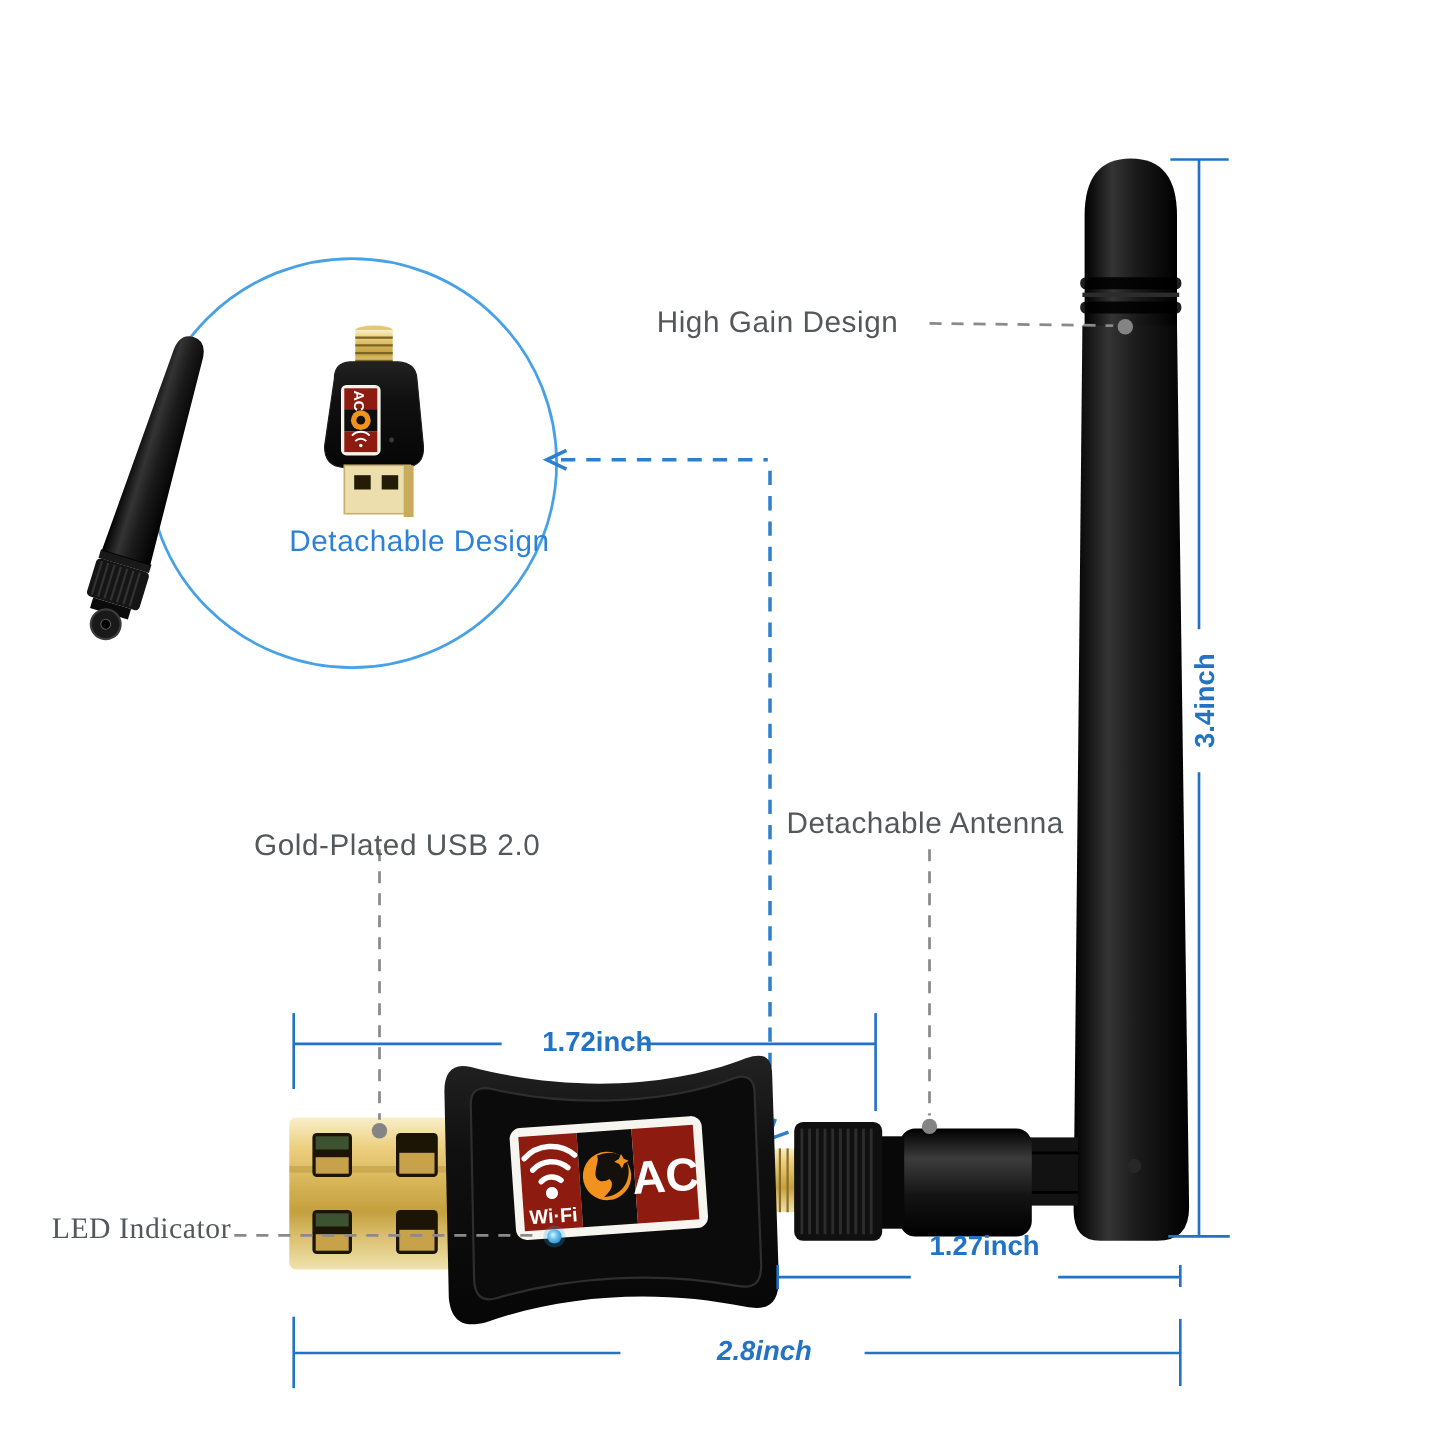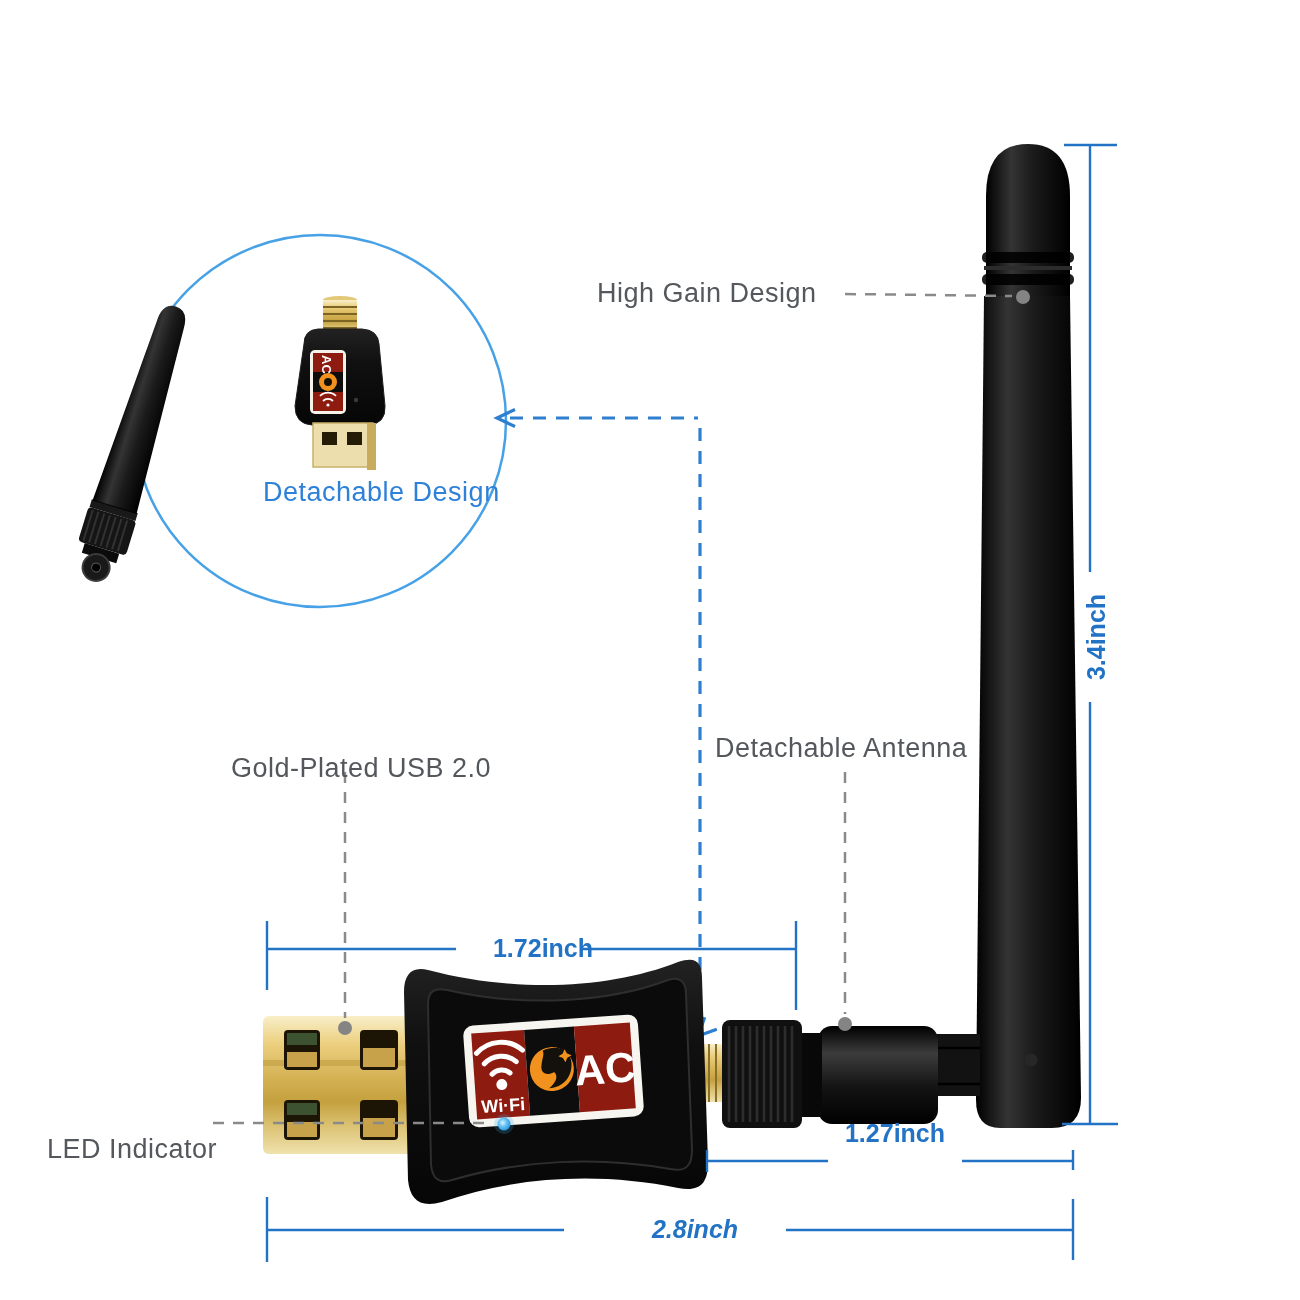--- a/index.html
+++ b/index.html
@@ -247,21 +247,21 @@
       <line x1="1062" y1="1124" x2="1118" y2="1124"></line>
       <line x1="1090" y1="145" x2="1090" y2="572"></line>
       <line x1="1090" y1="702" x2="1090" y2="1124"></line>
     </g>
   </g>
 </svg>
 
 <div class="callout" style="left:597px;top:278px;">High Gain Design</div>
 <div class="callout" style="left:231px;top:733px;margin-top:20px;">Gold-Plated USB 2.0</div>
 <div class="callout" style="left:715px;top:733px;text-align:right;">Detachable Antenna</div>
-<div class="callout" style="left:47px;top:1134px;">LED Indicator</div>
+<div class="callout" style="left:47px;top:1101px;font-family:Liberation Serif, serif;">LED Indicator</div>
 
 <div class="caption" style="left:243px;top:477px;margin-left:20px;">Detachable Design</div>
 
 <div class="dim" style="left:519px;top:948px;margin-left:24px;">1.72inch</div>
 <div class="dim" style="left:895px;top:1133px;">1.27inch</div>
 <div class="dim" style="left:695px;top:1229px;font-style:italic;">2.8inch</div>
 <div class="dim vertical" style="left:1096px;top:637px;">3.4inch</div>
 
 </div>
 

